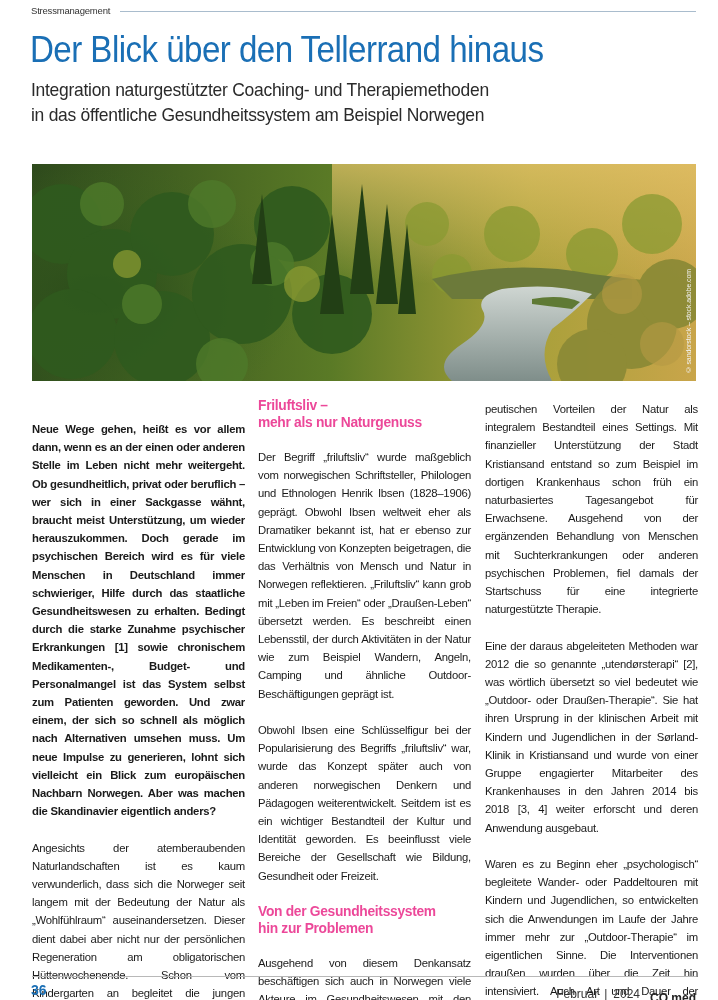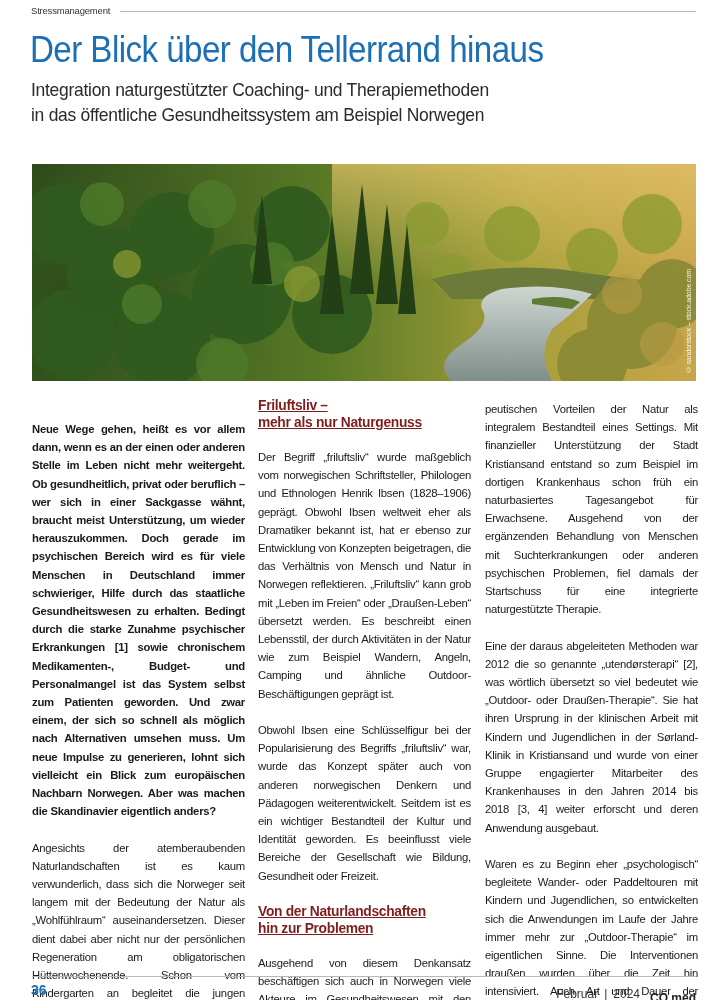--- a/index.html
+++ b/index.html
@@ -16,21 +16,21 @@
     .hero { position: absolute; left: 32px; top: 164px; width: 664px; height: 217px; overflow: hidden; }
     .hero svg { display: block; }
     .photo-credit { position: absolute; right: 4px; bottom: 8px; writing-mode: vertical-rl; transform: rotate(180deg); font-size: 7px; color: #f2f2f2; letter-spacing: -0.1px; white-space: nowrap; }
 
     .col { position: absolute; top: 420px; width: 213px; font-size: 11.3px; line-height: 18.2px; text-align: justify; hyphens: manual; letter-spacing: -0.25px; }
     .col-1 { left: 32px; }
     .col-2 { left: 258px; top: 393px; }
     .col-3 { left: 485px; top: 400px; }
     .col p { margin-bottom: 18.2px; }
     .lead { font-weight: bold; color: #1a1a1a; }
-    .subhead { color: #7f1d1d; font-size: 13.8px; line-height: 17px; margin-top: 4px; margin-bottom: 17px; letter-spacing: -0.3px; text-align: left; text-decoration: underline; }
+    .subhead { color: #ec4899; font-size: 13.8px; line-height: 17px; margin-top: 4px; margin-bottom: 17px; letter-spacing: -0.3px; text-align: left; }
     .subhead.second { margin-top: 3px; }
 
     .footer-rule { position: absolute; left: 32px; top: 976px; width: 664px; height: 1px; background: #b8b8b8; }
     .page-number { position: absolute; left: 31px; top: 982px; font-size: 14px; font-weight: bold; color: #1a6fb5; }
     .footer-right { position: absolute; right: 22px; top: 982px; font-size: 12px; color: #333; display: flex; gap: 6px; align-items: center; }
     .footer-right .brand { font-weight: bold; color: #222; margin-left: 4px; margin-top: 9px; }
   </style>
 </head>
 <body>
 
@@ -130,21 +130,21 @@
 </div>
 
 <div class="col col-2">
   <h2 class="subhead">
     <span>Friluftsliv –</span><br>
     <span>mehr als nur Naturgenuss</span>
   </h2>
   <p>Der Begriff „friluftsliv“ wurde maßgeblich vom norwegischen Schriftsteller, Philologen und Ethnologen Henrik Ibsen (1828–1906) geprägt. Obwohl Ibsen weltweit eher als Dramatiker bekannt ist, hat er ebenso zur Entwicklung von Konzepten beigetragen, die das Verhältnis von Mensch und Natur in Norwegen reflektieren. „Friluftsliv“ kann grob mit „Leben im Freien“ oder „Draußen-Leben“ übersetzt werden. Es beschreibt einen Lebensstil, der durch Aktivitäten in der Natur wie zum Beispiel Wandern, Angeln, Camping und ähnliche Outdoor-Beschäftigungen geprägt ist.</p>
   <p>Obwohl Ibsen eine Schlüsselfigur bei der Popularisierung des Begriffs „friluftsliv“ war, wurde das Konzept später auch von anderen norwegischen Denkern und Pädagogen weiterentwickelt. Seitdem ist es ein wichtiger Bestandteil der Kultur und Identität geworden. Es beeinflusst viele Bereiche der Gesellschaft wie Bildung, Gesundheit oder Freizeit.</p>
   <h2 class="subhead second">
-    <span>Von der Naturlandschaften</span><br>
+    <span>Von der Gesundheitssystem</span><br>
     <span>hin zur Problemen</span>
   </h2>
   <p>Ausgehend von diesem Denkansatz beschäftigen sich auch in Norwegen viele Akteure im Gesundheitswesen mit den thera-</p>
 </div>
 
 <div class="col col-3">
   <p>peutischen Vorteilen der Natur als integralem Bestandteil eines Settings. Mit finanzieller Unterstützung der Stadt Kristiansand entstand so zum Beispiel im dortigen Krankenhaus schon früh ein naturbasiertes Tagesangebot für Erwachsene. Ausgehend von der ergänzenden Behandlung von Menschen mit Suchterkrankungen oder anderen psychischen Problemen, fiel damals der Startschuss für eine integrierte naturgestützte Therapie.</p>
   <p>Eine der daraus abgeleiteten Methoden war 2012 die so genannte „utendørsterapi“ [2], was wörtlich übersetzt so viel bedeutet wie „Outdoor- oder Draußen-Therapie“. Sie hat ihren Ursprung in der klinischen Arbeit mit Kindern und Jugendlichen in der Sørland-Klinik in Kristiansand und wurde von einer Gruppe engagierter Mitarbeiter des Krankenhauses in den Jahren 2014 bis 2018 [3, 4] weiter erforscht und deren Anwendung ausgebaut.</p>
   <p>Waren es zu Beginn eher „psychologisch“ begleitete Wander- oder Paddeltouren mit Kindern und Jugendlichen, so entwickelten sich die Anwendungen im Laufe der Jahre immer mehr zur „Outdoor-Therapie“ im eigentlichen Sinne. Die Interventionen draußen wurden über die Zeit hin intensiviert. Auch Art und Dauer der Aufenthalte in der Natur wurden angepasst. Statt stundenwei-</p>
 </div>

